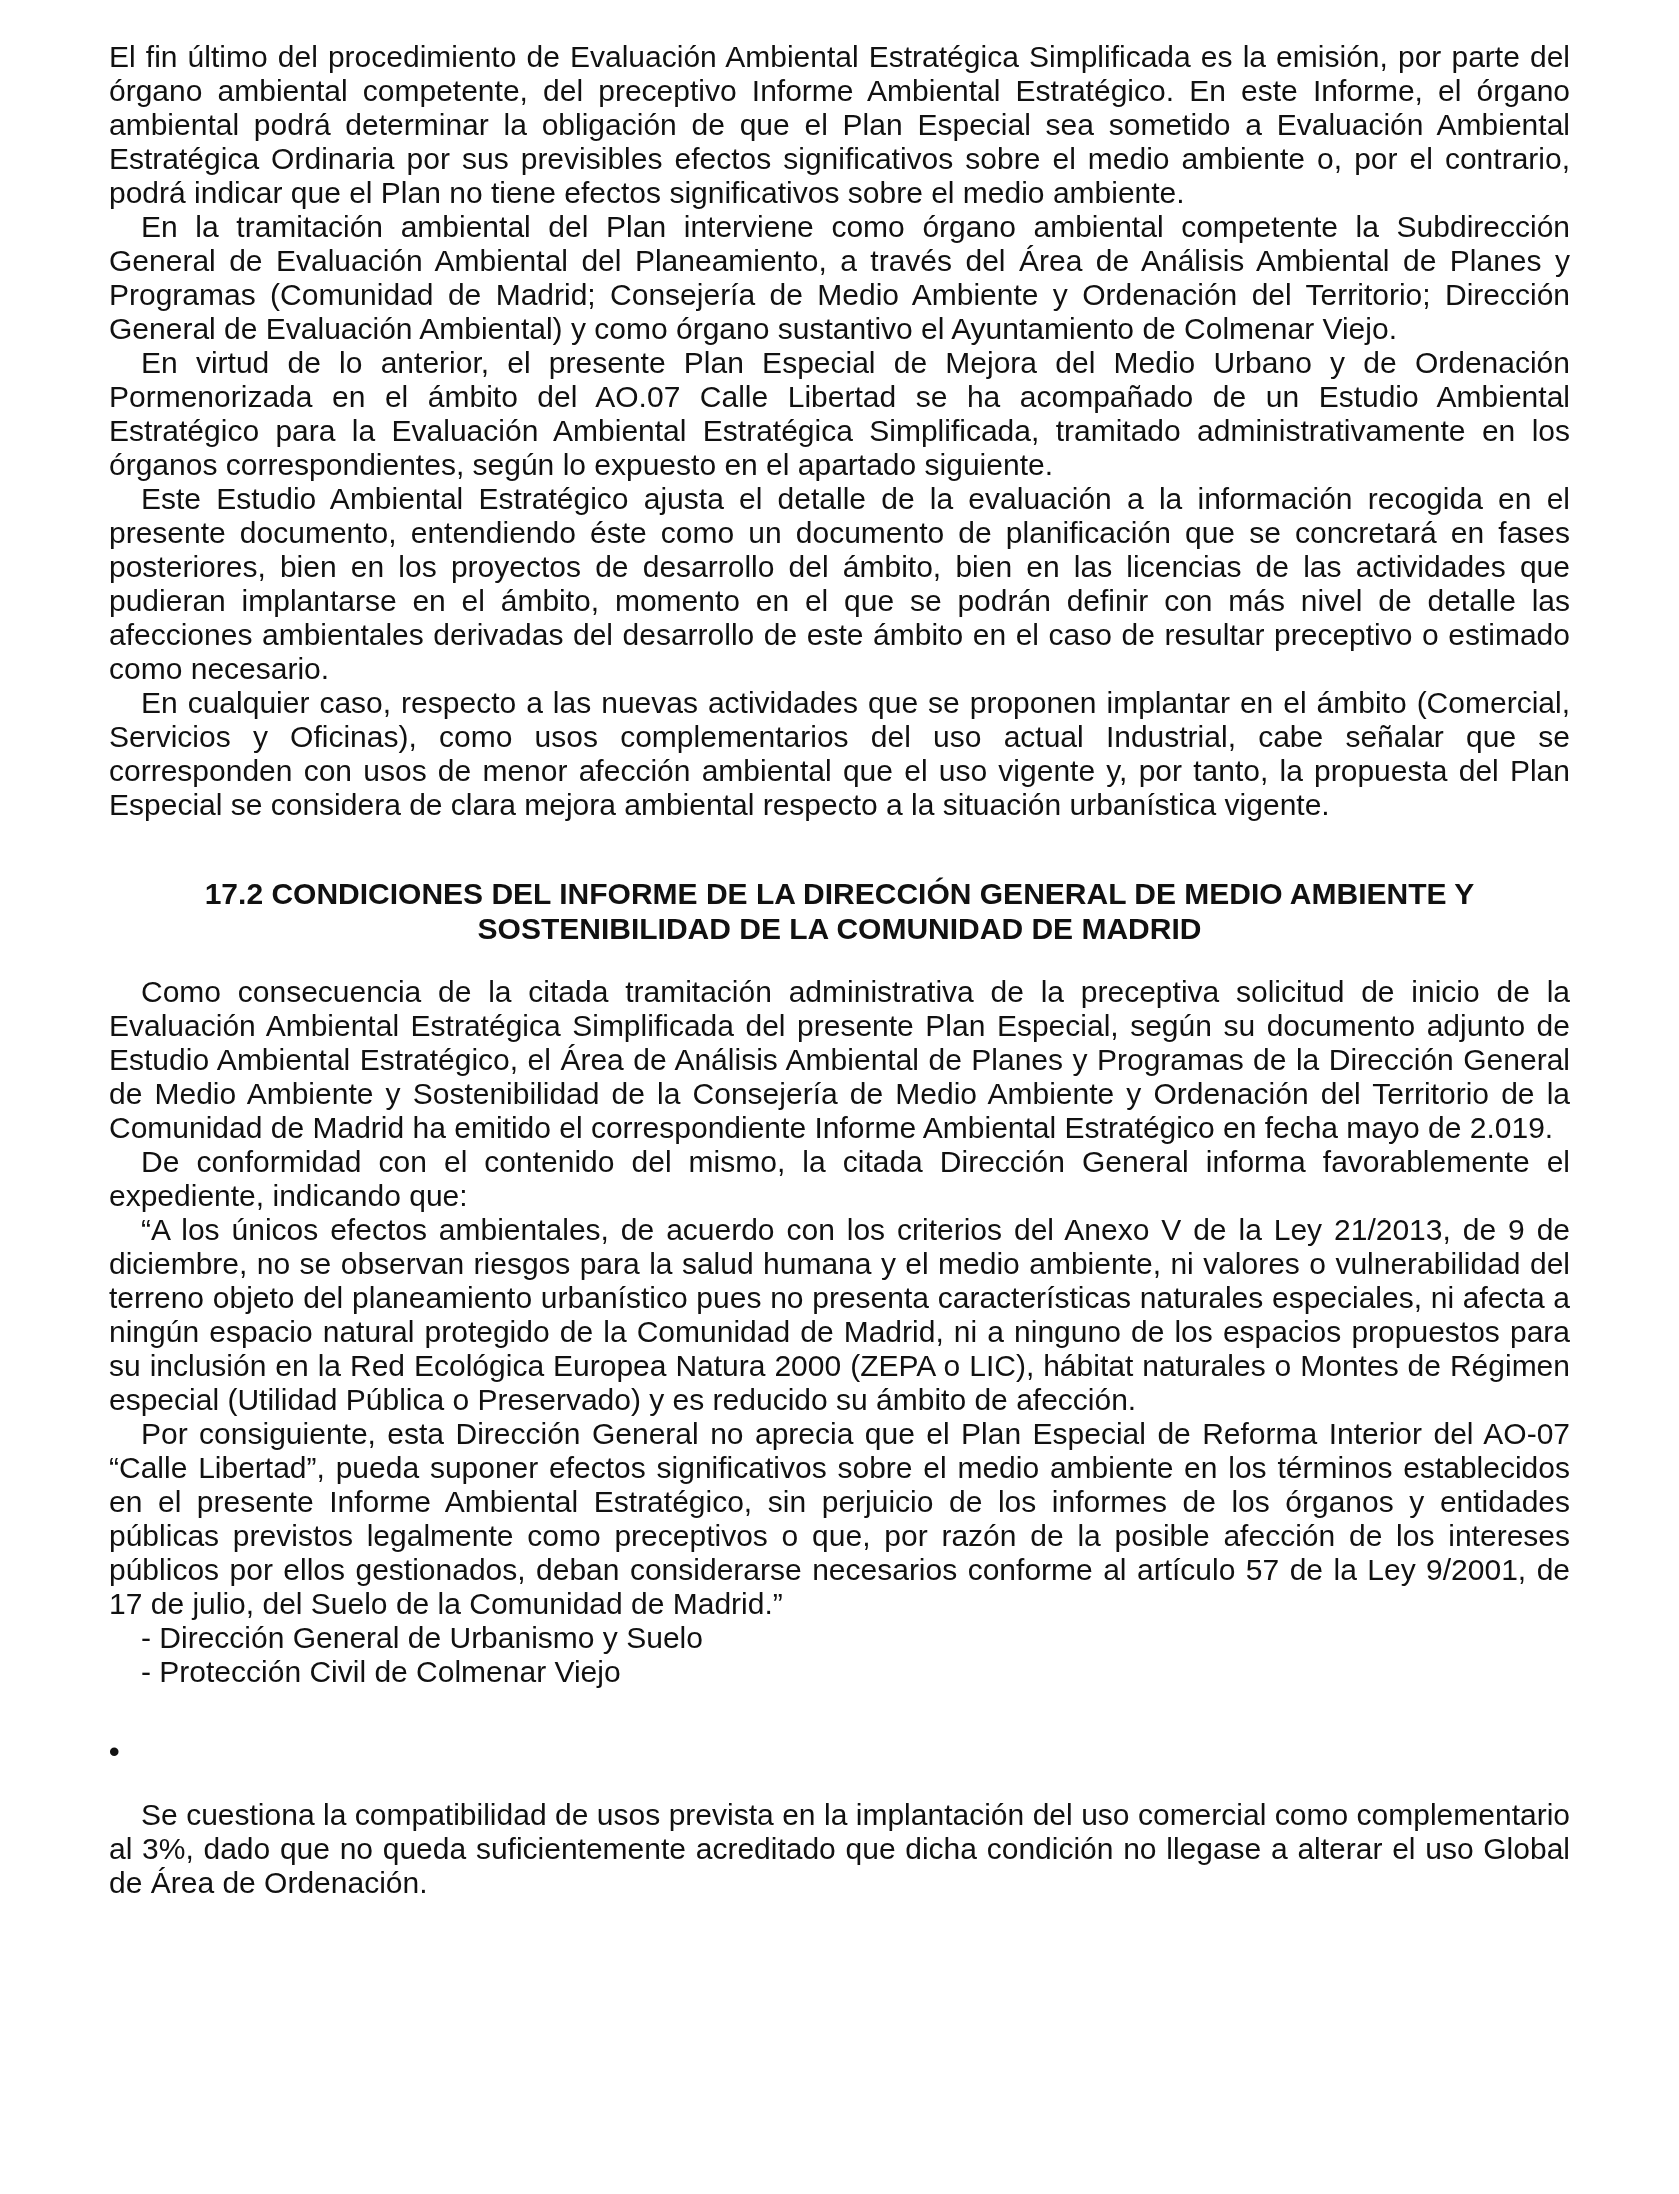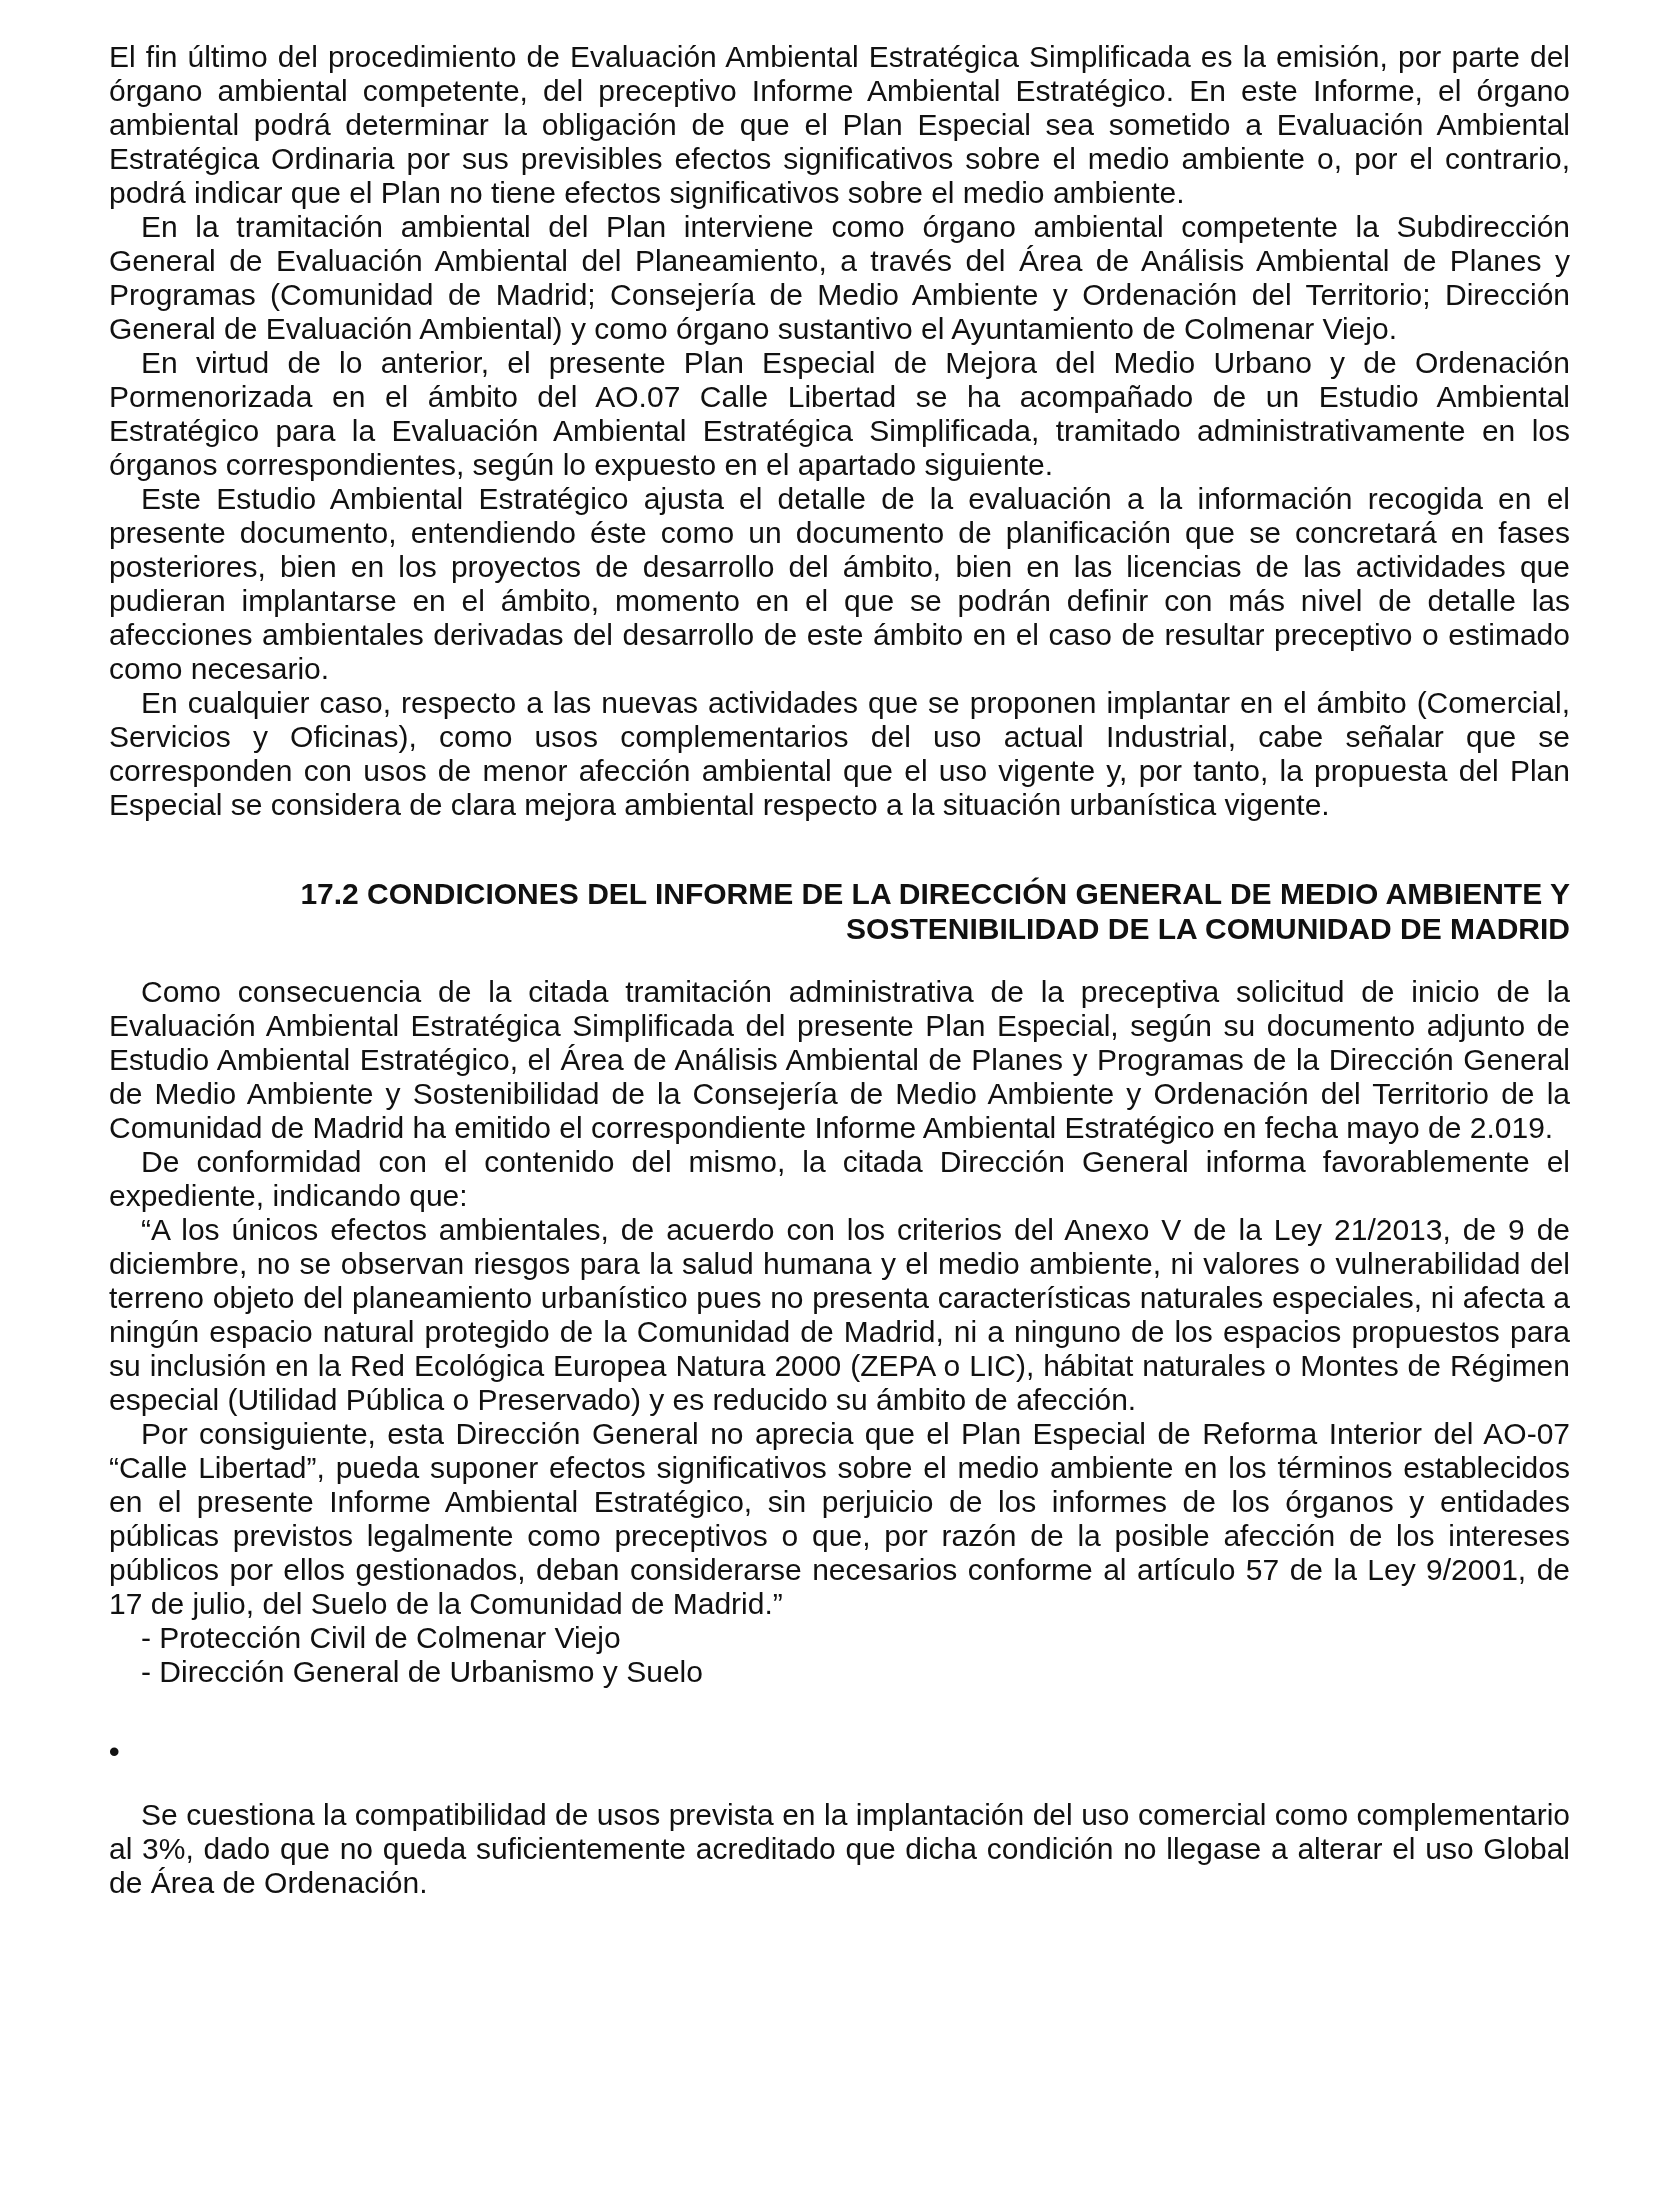--- a/index.html
+++ b/index.html
@@ -27,21 +27,21 @@
   }
   .para.first {
     text-indent: 0;
     margin-top: 32px;
   }
   .section-heading {
     margin: 54px 0 29px 0;
     font-size: 30px;
     line-height: 35px;
     font-weight: bold;
-    text-align: right;
+    text-align: center;
     white-space: pre-line;
     color: #111111;
   }
   .list-line {
     margin: 0 0 0 32px;
     text-align: left;
     text-indent: 0;
   }
   .bullet-row {
     display: flex;
@@ -77,23 +77,23 @@
 
   <p class="para">Como consecuencia de la citada tramitación administrativa de la preceptiva solicitud de inicio de la Evaluación Ambiental Estratégica Simplificada del presente Plan Especial, según su documento adjunto de Estudio Ambiental Estratégico, el Área de Análisis Ambiental de Planes y Programas de la Dirección General de Medio Ambiente y Sostenibilidad de la Consejería de Medio Ambiente y Ordenación del Territorio de la Comunidad de Madrid ha emitido el correspondiente Informe Ambiental Estratégico en fecha mayo de 2.019.</p>
 
   <p class="para">De conformidad con el contenido del mismo, la citada Dirección General informa favorablemente el expediente, indicando que:</p>
 
   <p class="para">“A los únicos efectos ambientales, de acuerdo con los criterios del Anexo V de la Ley 21/2013, de 9 de diciembre, no se observan riesgos para la salud humana y el medio ambiente, ni valores o vulnerabilidad del terreno objeto del planeamiento urbanístico pues no presenta características naturales especiales, ni afecta a ningún espacio natural protegido de la Comunidad de Madrid, ni a ninguno de los espacios propuestos para su inclusión en la Red Ecológica Europea Natura 2000 (ZEPA o LIC), hábitat naturales o Montes de Régimen especial (Utilidad Pública o Preservado) y es reducido su ámbito de afección.</p>
 
   <p class="para">Por consiguiente, esta Dirección General no aprecia que el Plan Especial de Reforma Interior del AO-07 “Calle Libertad”, pueda suponer efectos significativos sobre el medio ambiente en los términos establecidos en el presente Informe Ambiental Estratégico, sin perjuicio de los informes de los órganos y entidades públicas previstos legalmente como preceptivos o que, por razón de la posible afección de los intereses públicos por ellos gestionados, deban considerarse necesarios conforme al artículo 57 de la Ley 9/2001, de 17 de julio, del Suelo de la Comunidad de Madrid.”</p>
 
 
+  <p class="list-line">- Dirección General de Urbanismo y Suelo</p>
+
   <p class="list-line">- Protección Civil de Colmenar Viejo</p>
-
-  <p class="list-line">- Dirección General de Urbanismo y Suelo</p>
 
 
   <div class="bullet-row">
     <span class="bullet-glyph">•</span>
   </div>
 
   <p class="para">Se cuestiona la compatibilidad de usos prevista en la implantación del uso comercial como complementario al 3%, dado que no queda suficientemente acreditado que dicha condición no llegase a alterar el uso Global de Área de Ordenación.</p>
 
 </div>
 

